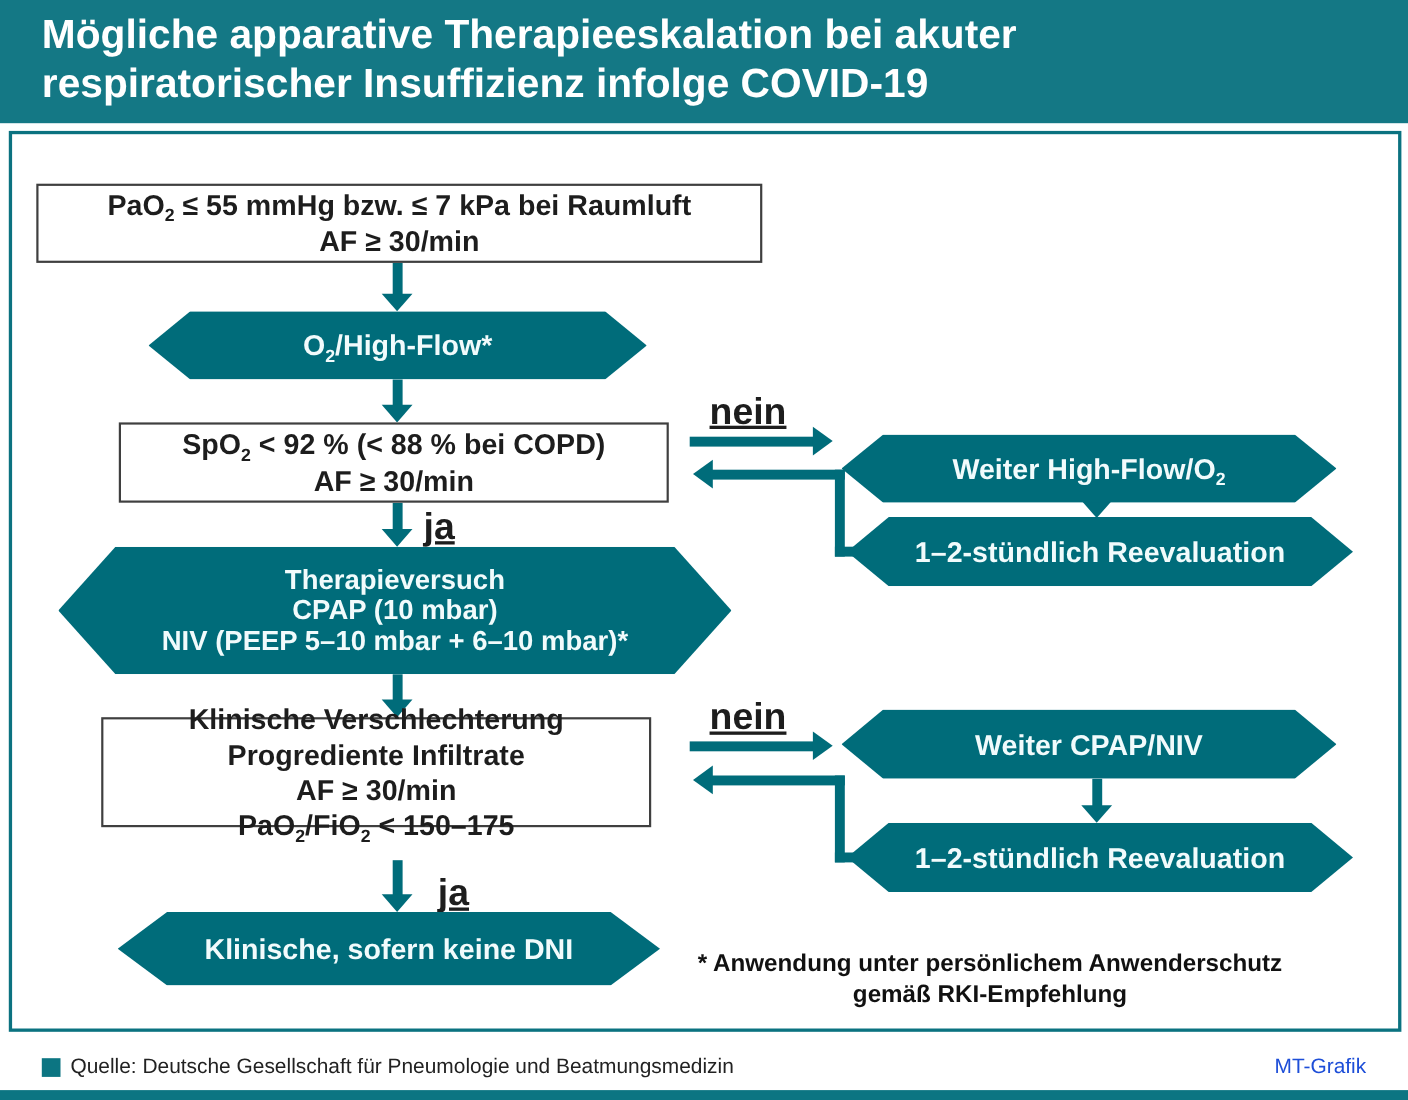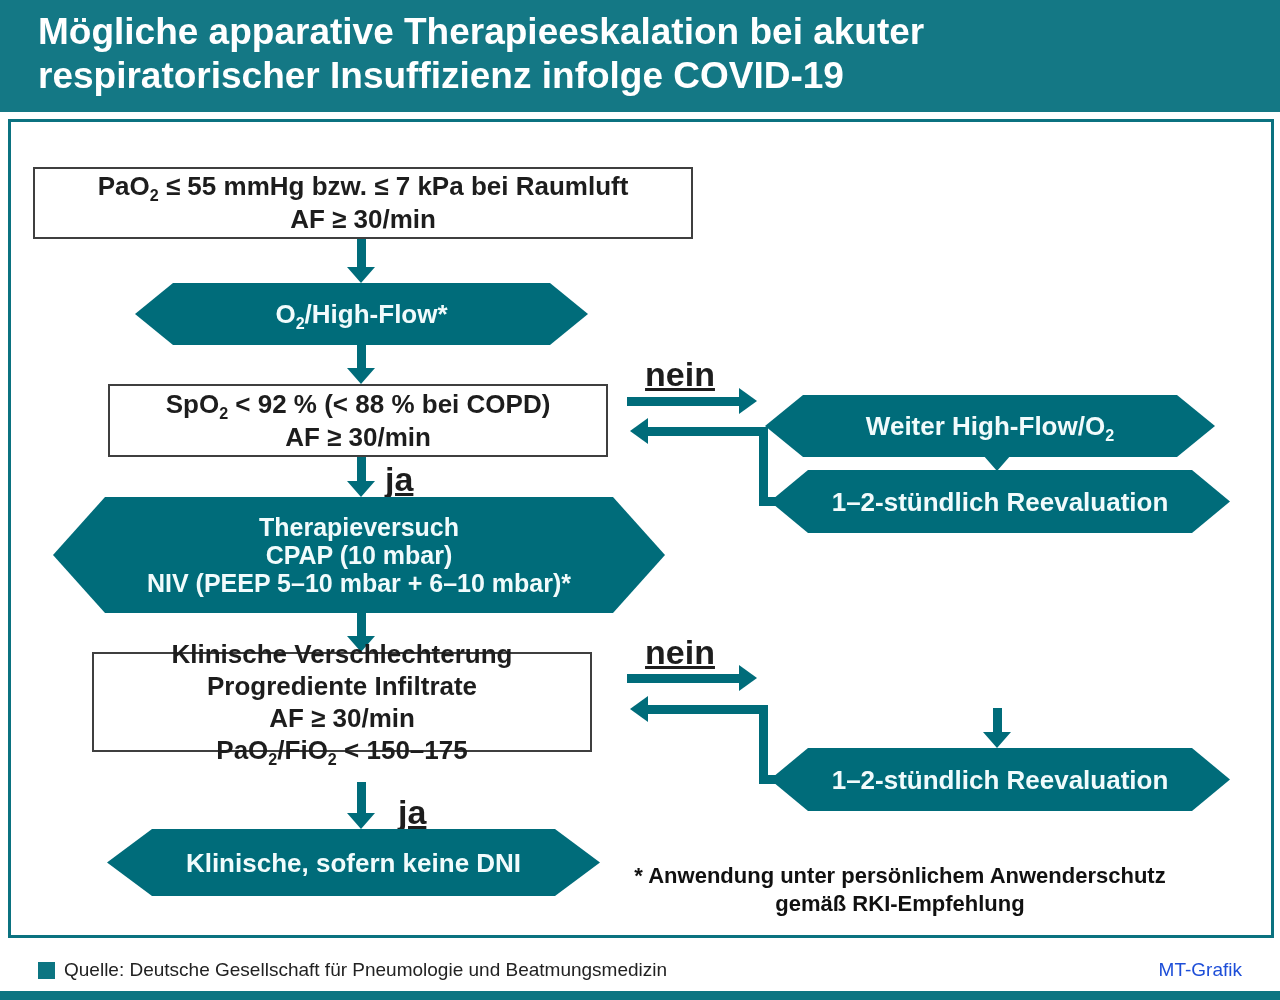--- a/index.html
+++ b/index.html
@@ -140,20 +140,23 @@
     <div>Klinische, sofern keine DNI</div>
   </div>
 
   <div class="hex hex-sm" style="left:765px;top:367px;width:450px;height:62px;margin-top:28px;">
     <div>Weiter High-Flow/O<sub>2</sub></div>
   </div>
   <div class="hex hex-sm" style="left:770px;top:470px;width:460px;height:63px;">
     <div>1–2-stündlich Reevaluation</div>
   </div>
 
+  <div class="hex hex-sm" style="left:765px;top:645px;width:450px;height:63px;">
+    <div>Weiter CPAP/NIV</div>
+  </div>
   <div class="hex hex-sm" style="left:770px;top:748px;width:460px;height:63px;">
     <div>1–2-stündlich Reevaluation</div>
   </div>
 
   <div class="footnote">
     <div>* Anwendung unter persönlichem Anwenderschutz</div>
     <div>gemäß RKI-Empfehlung</div>
   </div>
 
   <div class="footer-square"></div>

